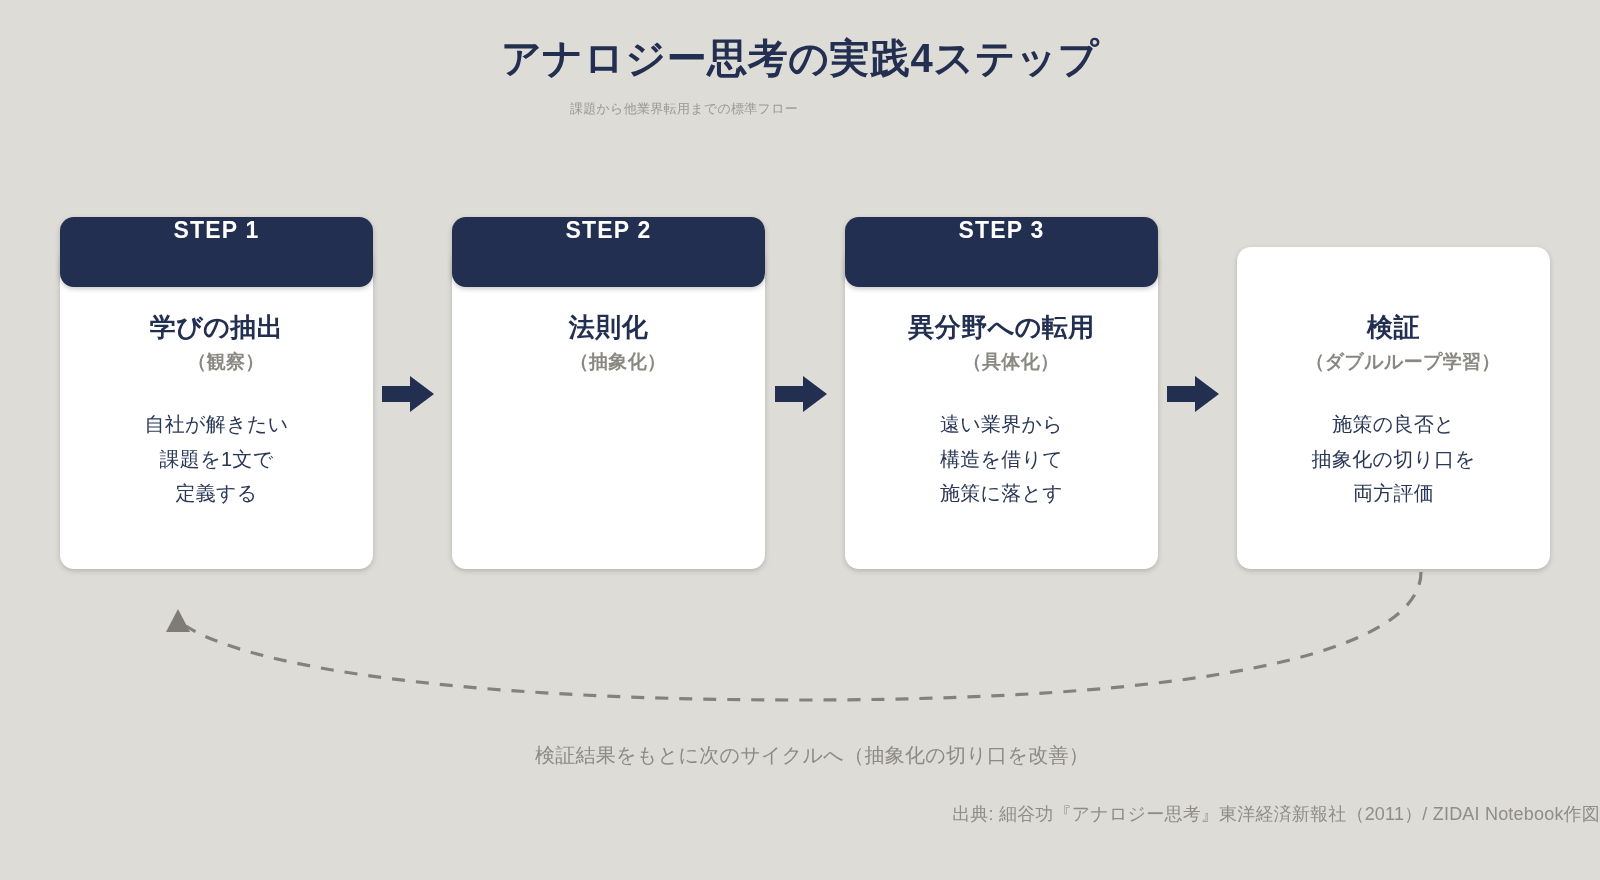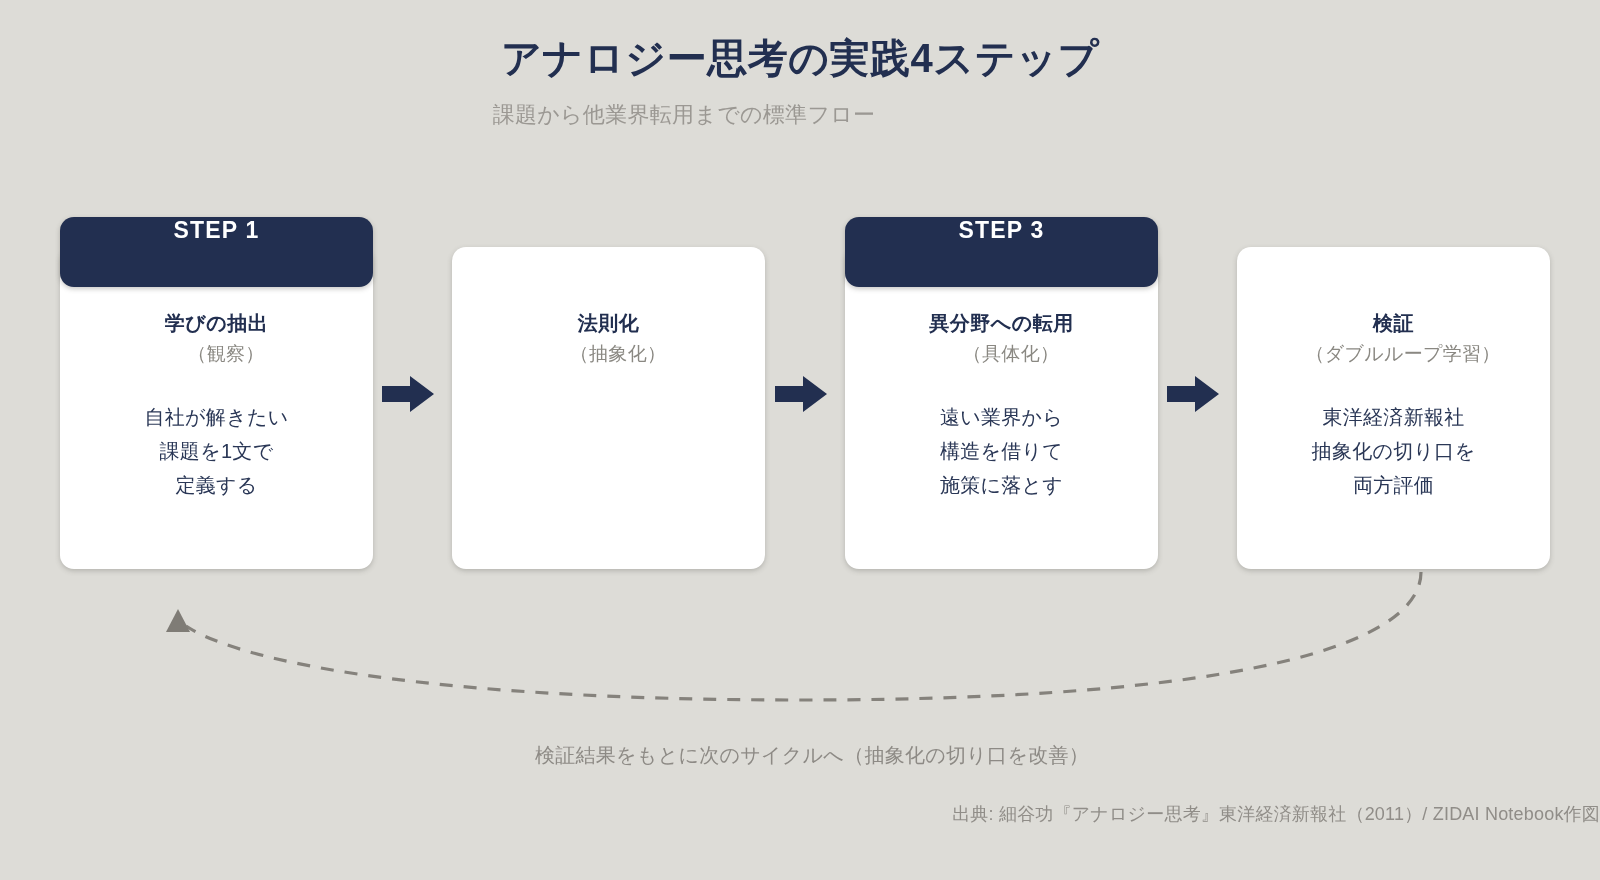--- a/index.html
+++ b/index.html
@@ -34,21 +34,21 @@
     color: #222f50;
     letter-spacing: 0.5px;
     line-height: 1.2;
   }
   .page-subtitle {
     position: absolute;
     left: 0;
     top: 100px;
     width: 1368px;
     text-align: center;
-    font-size: 22px;
+    font-size: 13px;
     font-weight: normal;
     color: #9b9893;
     letter-spacing: 0.3px;
   }
 
   
   .step-card {
     position: absolute;
     top: 217px;
     width: 313px;
@@ -87,30 +87,30 @@
   .step-card-content {
     position: absolute;
     left: 0;
     top: 70px;
     width: 313px;
     text-align: center;
     padding-top: 24px;
     box-sizing: border-box;
   }
   .step-title {
-    font-size: 20px;
+    font-size: 26px;
     font-weight: bold;
     color: #222f50;
     line-height: 1.25;
     letter-spacing: 0.5px;
   }
   .step-sub {
     margin-top: 6px;
     font-size: 19px;
-    font-weight: normal;
+    font-weight: bold;
     color: #8a8882;
     line-height: 1.3;
     letter-spacing: 0.3px;
     padding-left: 19px;
   }
   .step-desc {
     margin-top: 33px;
     font-size: 20px;
     font-weight: normal;
     color: #2a3756;
@@ -197,20 +197,23 @@
   <svg class="connector-arrow conn-1" viewBox="0 0 52 40" width="52" height="40">
     <polygon points="0,12 28,12 28,2 52,20 28,38 28,28 0,28" fill="#222f50"></polygon>
   </svg>
 
   <div class="step-card card-2">
     <div class="step-card-body"></div>
     <div class="step-card-content">
       <div class="step-title">法則化</div>
       <div class="step-sub">（抽象化）</div>
     </div>
+    <div class="step-card-header">
+      <span class="step-card-header-label">STEP 2</span>
+    </div>
   </div>
 
   <svg class="connector-arrow conn-2" viewBox="0 0 52 40" width="52" height="40">
     <polygon points="0,12 28,12 28,2 52,20 28,38 28,28 0,28" fill="#222f50"></polygon>
   </svg>
 
   <div class="step-card card-3">
     <div class="step-card-body"></div>
     <div class="step-card-content">
       <div class="step-title">異分野への転用</div>
@@ -226,21 +229,21 @@
 
   <svg class="connector-arrow conn-3" viewBox="0 0 52 40" width="52" height="40">
     <polygon points="0,12 28,12 28,2 52,20 28,38 28,28 0,28" fill="#222f50"></polygon>
   </svg>
 
   <div class="step-card card-4">
     <div class="step-card-body"></div>
     <div class="step-card-content">
       <div class="step-title">検証</div>
       <div class="step-sub">（ダブルループ学習）</div>
-      <div class="step-desc">東洋経済新報社
+      <div class="step-desc">施策の良否と
 抽象化の切り口を
 両方評価</div>
     </div>
   </div>
 
   <div class="loop-caption">検証結果をもとに次のサイクルへ（抽象化の切り口を改善）</div>
   <div class="source-caption">出典: 細谷功『アナロジー思考』東洋経済新報社（2011）/ ZIDAI Notebook作図</div>
 
 </div>
 

